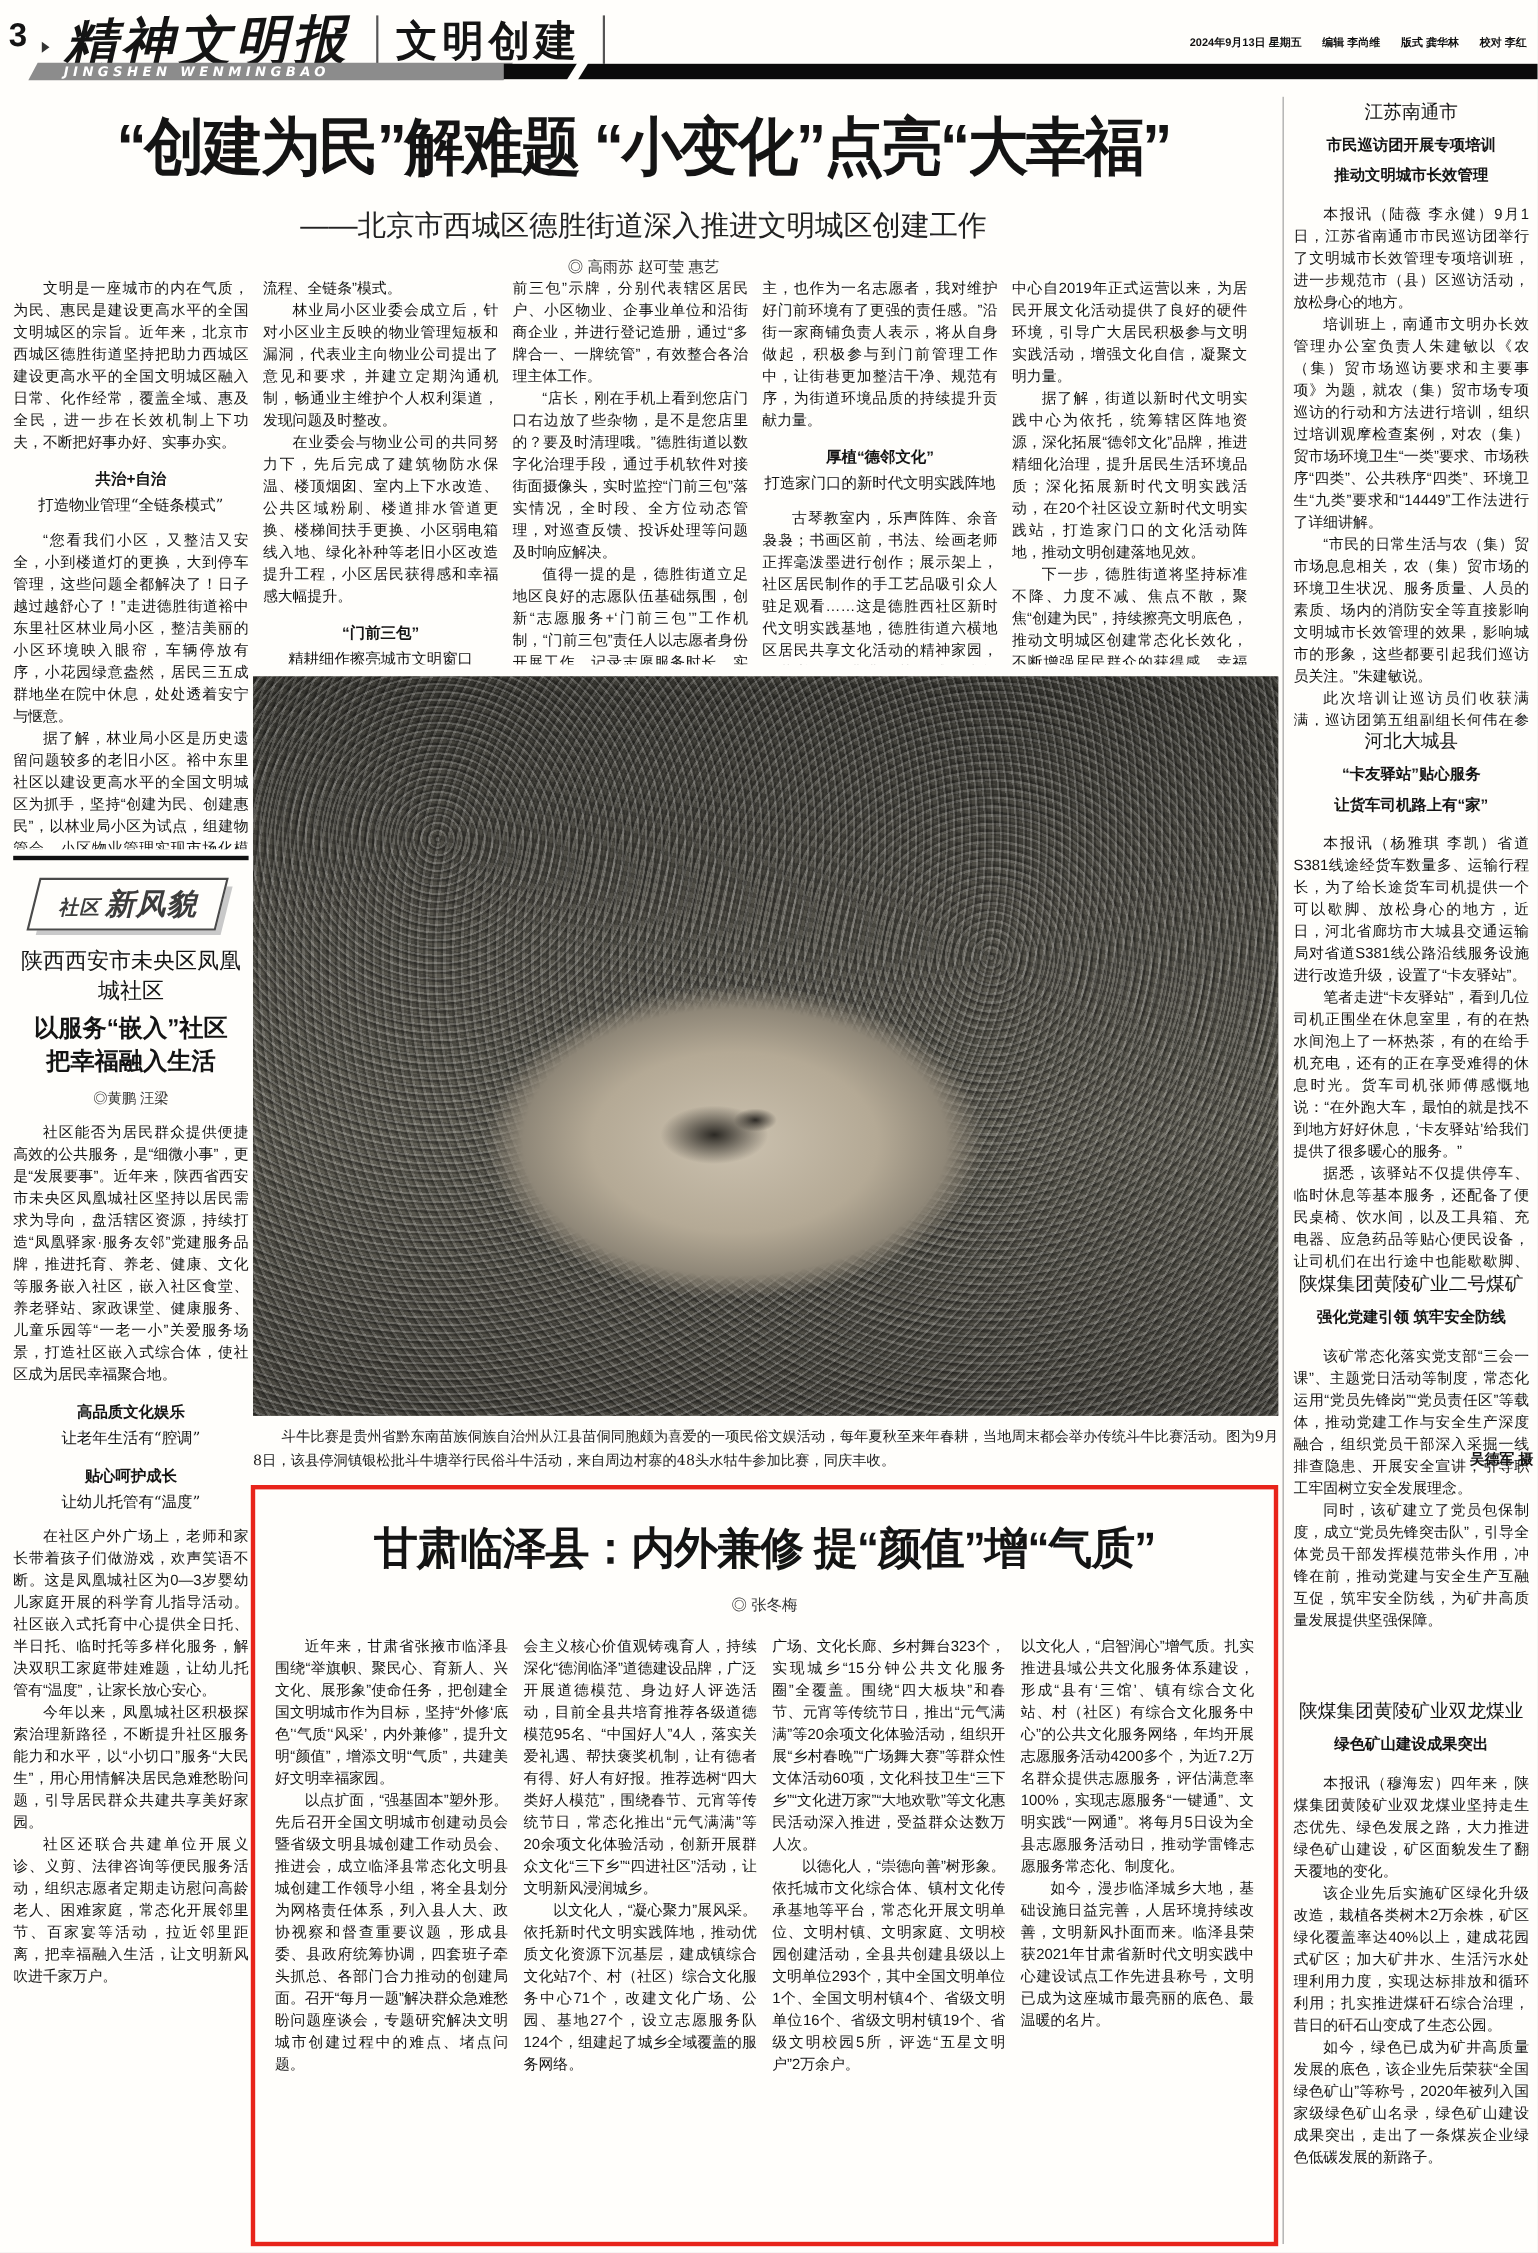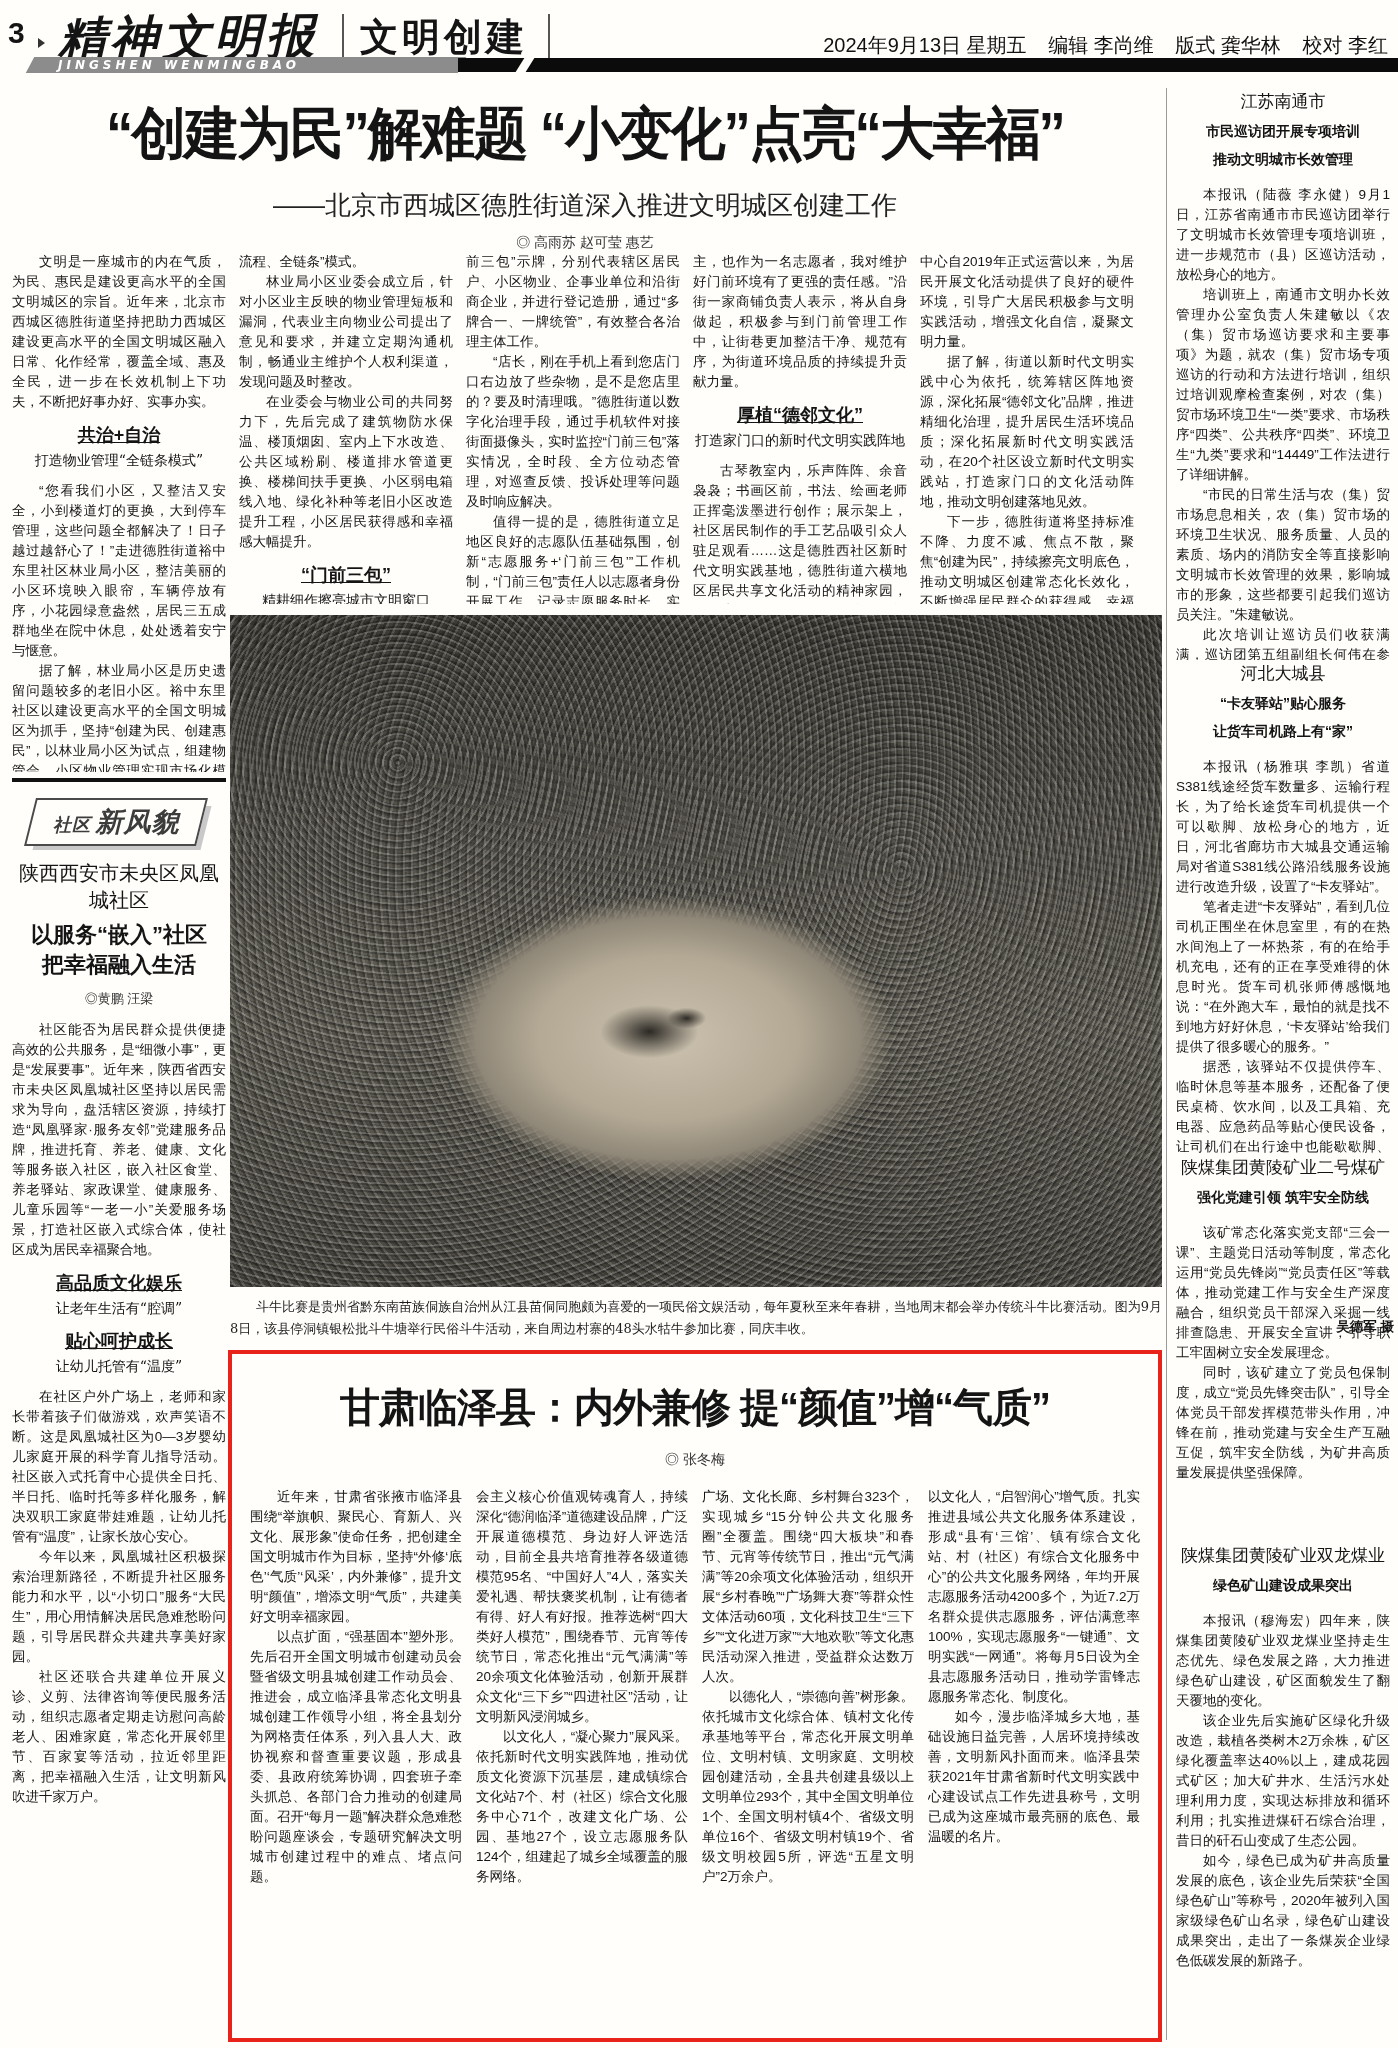--- a/index.html
+++ b/index.html
@@ -7,40 +7,40 @@
         font-family:"Liberation Sans",sans-serif;overflow:hidden;}
   
   .pageno{position:absolute;left:8px;top:16px;font-size:30px;font-weight:bold;}
   .pageno-tri{position:absolute;left:38px;top:38px;width:0;height:0;border-left:7px solid #333;
         border-top:5px solid transparent;border-bottom:5px solid transparent;}
   .masthead{position:absolute;left:58px;top:6px;font-family:"DejaVu Serif",serif;
         font-weight:900;font-style:italic;font-size:48px;letter-spacing:4px;transform:rotate(-1deg);}
   .hdr-div1{position:absolute;left:342px;top:14px;width:2px;height:44px;background:#555;}
   .section-title{position:absolute;left:360px;top:12px;font-size:38px;font-weight:900;letter-spacing:4px;font-family:Liberation Mono, monospace;}
   .hdr-div2{position:absolute;left:548px;top:14px;width:2px;height:44px;background:#555;}
-  .dateline{position:absolute;right:10px;top:32px;font-size:20px;color:#111;text-align:center;}
+  .dateline{position:absolute;right:10px;top:32px;font-size:10px;color:#111;text-align:center;font-weight:bold;}
   .dateline span{margin-left:16px;}
   .pinyin-bar{position:absolute;left:30px;top:57px;width:432px;height:16px;background:#8c8c8c;
         transform:skewX(-28deg);}
   .pinyin-bar span{display:block;transform:skewX(28deg);color:#fff;font-style:italic;font-weight:bold;
         font-size:12px;letter-spacing:4px;padding-left:28px;line-height:16px;font-family:"DejaVu Sans",sans-serif;}
   .black-bar{position:absolute;left:458px;top:58px;right:0;height:14px;background:#0b0b0b;}
   .black-bar .slash{position:absolute;left:62px;top:-3px;width:10px;height:20px;background:#fffefb;
         transform:skewX(-32deg);}
   
   .lead-head{position:absolute;left:10px;top:96px;width:1150px;text-align:center;}
   .lead-head .hl{display:inline-block;font-size:57px;font-weight:900;letter-spacing:-2px;
         transform:scaleX(.96);transform-origin:center;white-space:nowrap;}
   .lead-sub{position:absolute;left:10px;top:188px;width:1150px;text-align:center;font-size:26px;color:#222;}
   .lead-by{position:absolute;left:10px;top:234px;width:1150px;text-align:center;font-size:14px;color:#333;}
   .col{position:absolute;overflow:hidden;text-align:justify;font-size:13.5px;line-height:20px;}
   .para{margin:0;text-indent:2em;}
   .para.noind{text-indent:0;}
   .subhead{margin:13px 0 11px;text-align:center;text-indent:0;}
-  .subhead-main{font-size:18px;font-weight:bold;text-decoration:underline;}
+  .subhead-main{font-size:14px;font-weight:bold;}
   .subhead-sub{font-size:14px;margin-top:5px;font-family:"DejaVu Serif",serif;}
   .c1{left:12px;top:252px;width:214px;height:520px;}
   .c2{left:239px;top:252px;width:214px;height:352px;}
   .c3{left:466px;top:252px;width:214px;height:352px;}
   .c4{left:693px;top:252px;width:214px;height:352px;}
   .c5{left:920px;top:252px;width:214px;height:352px;}
   
   .community{position:absolute;left:12px;top:778px;width:214px;height:1262px;overflow:hidden;
         border-top:4px solid #111;}
   .badge-wrap{position:relative;width:178px;margin:16px auto 10px;height:52px;}

